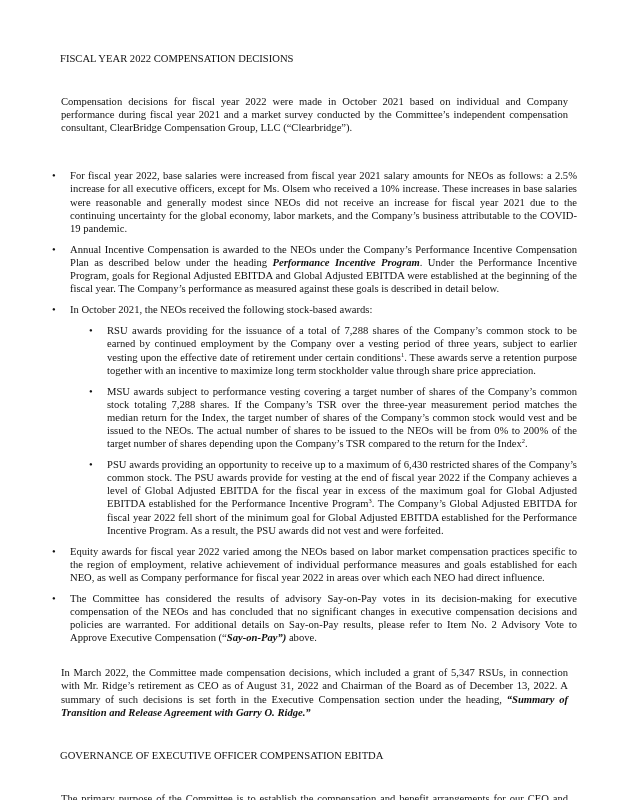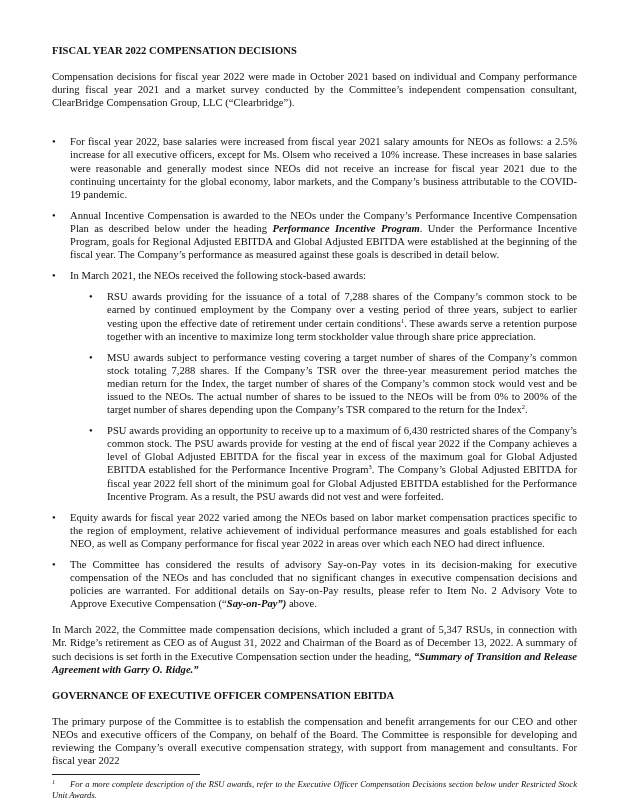--- a/index.html
+++ b/index.html
@@ -1,22 +1,22 @@
 <!DOCTYPE html>
 <html><head>
 <meta charset="utf-8">
 <style>
   html, body { margin: 0; padding: 0; background: #ffffff; }
   body { width: 618px; height: 800px; overflow: hidden; position: relative; }
   .page {
     position: absolute; left: 52px; top: 44px; width: 525px;
     font-family: "Liberation Serif", serif; font-size: 10.6px; line-height: 13.1px; color: #111;
   }
-  .h { font-weight: bold; margin: 0; }
-  p { margin: 0; text-align: justify; }
+  .h { font-weight: normal; margin: 8px; }
+  p { margin: 9px; text-align: justify; }
   .gap-h { height: 13px; }
   .gap-p { height: 13px; }
   .bul { position: relative; padding-left: 18px; text-align: justify; }
   .bul .dot { position: absolute; left: 0; top: 0; }
   .bul2 { position: relative; padding-left: 55px; text-align: justify; }
   .bul2 .dot { position: absolute; left: 37px; top: 0; }
   .sgap { height: 8px; }
   sup { font-size: 6.5px; line-height: 0; vertical-align: 4px; }
   .fn-rule { width: 148px; border-top: 1px solid #222; margin: 7px 0 4px 0; }
   .fn { font-style: italic; font-size: 8.6px; line-height: 10.6px; text-align: justify; margin: 0; }
@@ -38,21 +38,21 @@
     <span>For fiscal year 2022, base salaries were increased from fiscal year 2021 salary amounts for NEOs as follows:  a 2.5% increase for all executive officers, except for Ms. Olsem who received a 10% increase. These increases in base salaries were reasonable and generally modest since NEOs did not receive an increase for fiscal year 2021 due to the continuing uncertainty for the global economy, labor markets, and the Company’s business attributable to the COVID-19 pandemic.</span>
   </div>
   <div class="sgap"></div>
   <div class="bul">
     <span class="dot">•</span>
     <span>Annual Incentive Compensation is awarded to the NEOs under the Company’s Performance Incentive Compensation Plan as described below under the heading </span><i>Performance Incentive Program</i><span>. Under the Performance Incentive Program, goals for Regional Adjusted EBITDA and Global Adjusted EBITDA were established at the beginning of the fiscal year. The Company’s performance as measured against these goals is described in detail below.</span>
   </div>
   <div class="sgap"></div>
   <div class="bul">
     <span class="dot">•</span>
-    <span>In March 2021, the NEOs received the following stock-based awards:</span>
+    <span>In October 2021, the NEOs received the following stock-based awards:</span>
   </div>
   <div class="sgap"></div>
   <div class="bul2">
     <span class="dot">•</span>
     <span>RSU awards providing for the issuance of a total of 7,288 shares of the Company’s common stock to be earned by continued employment by the Company over a vesting period of three years, subject to earlier vesting upon the effective date of retirement under certain conditions</span><sup>1</sup><span>. These awards serve a retention purpose together with an incentive to maximize long term stockholder value through share price appreciation.</span>
   </div>
   <div class="sgap"></div>
   <div class="bul2">
     <span class="dot">•</span>
     <span>MSU awards subject to performance vesting covering a target number of shares of the Company’s common stock totaling 7,288 shares. If the Company’s TSR over the three-year measurement period matches the median return for the Index, the target number of shares of the Company’s common stock would vest and be issued to the NEOs. The actual number of shares to be issued to the NEOs will be from 0% to 200% of the target number of shares depending upon the Company’s TSR compared to the return for the Index</span><sup>2</sup><span>.</span>

